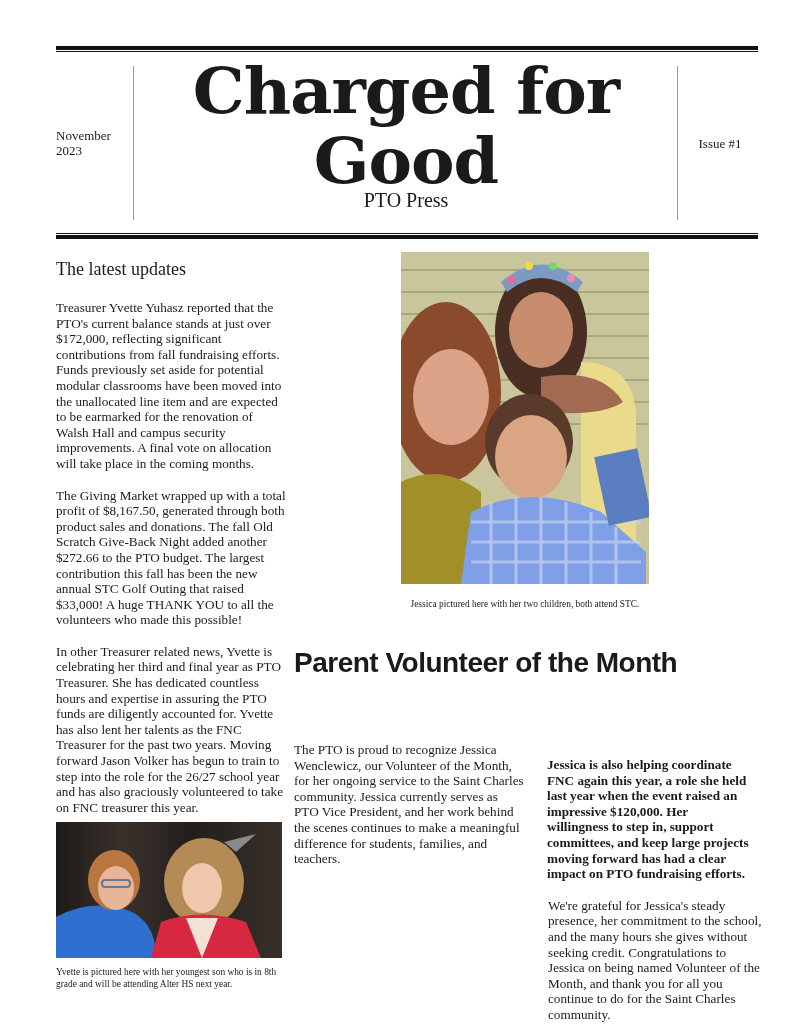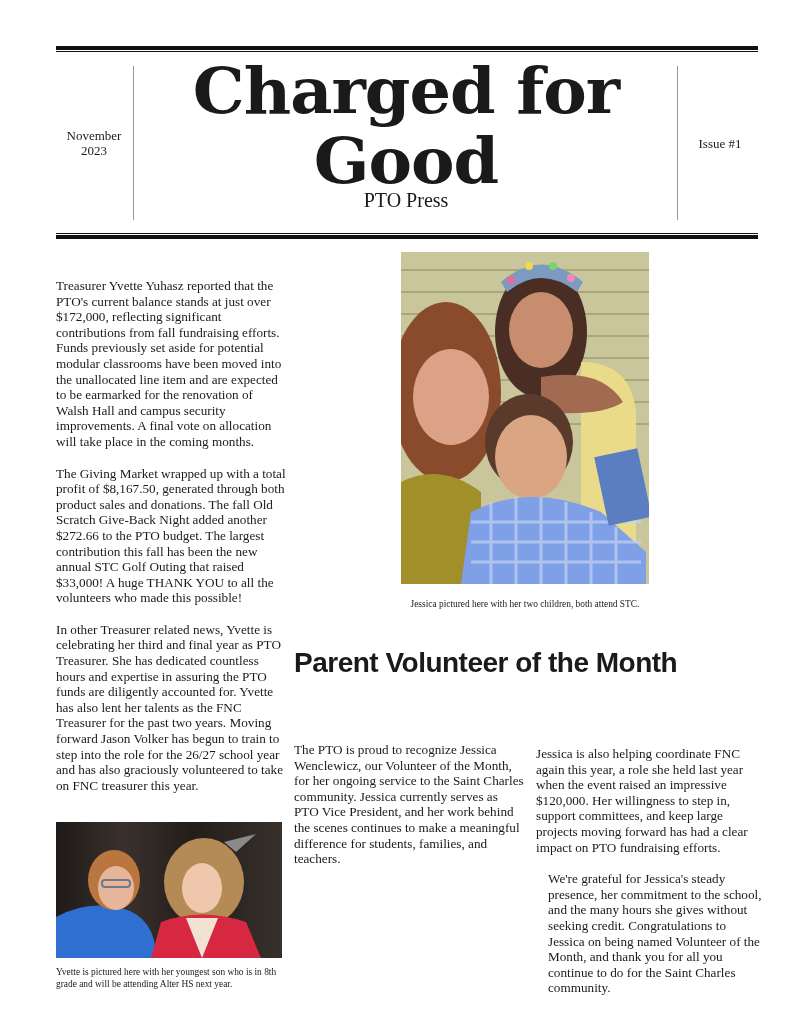--- a/index.html
+++ b/index.html
@@ -4,21 +4,21 @@
 <style>
   html, body { margin:0; padding:0; background:#ffffff; }
   body { width:812px; height:1024px; position:relative; overflow:hidden;
          font-family:"Liberation Serif","DejaVu Serif",serif; color:#1a1a1a; }
   .abs { position:absolute; }
   .rule-top { left:56px; top:46px; width:702px; height:4px; background:#111; }
   .rule-top2 { left:56px; top:51px; width:702px; height:1px; background:#111; }
   .rule-bot { left:56px; top:233px; width:702px; height:1px; background:#111; }
   .rule-bot2 { left:56px; top:235px; width:702px; height:4px; background:#111; }
   .vline { width:1px; background:#9a9a9a; top:66px; height:154px; }
-  .date { left:56px; top:128px; width:76px; text-align:center; font-size:13px; line-height:15px; }
+  .date { left:56px; top:128px; width:76px; text-align:left; font-size:13px; line-height:15px; }
   .issue { left:680px; top:136px; width:80px; text-align:center; font-size:13px; }
   .title { left:140px; top:56px; width:532px; text-align:center;
            font-family:"DejaVu Serif","Liberation Serif",serif; font-weight:900;
            font-size:64px; line-height:70px; letter-spacing:-1px; transform:scaleX(1.02); }
   .subtitle { left:140px; top:189px; width:532px; text-align:center; font-size:20px; }
   .h-section { font-family:"DejaVu Serif",serif; font-weight:bold; font-size:18px; }
   .sub-section { font-size:18px; }
   .body-text { font-size:13.2px; line-height:15.6px; }
   .caption { font-size:9.4px; line-height:12px; }
   .big-h { font-family:Liberation Sans, sans-serif; font-weight:bold; font-size:28px; line-height:29px; letter-spacing:-0.5px; }
@@ -45,20 +45,21 @@
 </div>
 <div class="abs subtitle">PTO Press</div>
 
 <div class="abs vline" style="left:677px;"></div>
 <div class="abs issue">Issue #1</div>
 
 <div class="abs rule-bot"></div>
 <div class="abs rule-bot2"></div>
 
 <div class="abs" style="left:56px; top:258px; width:232px;">
+  <div class="sub-section" style="margin-top:1px;">The latest updates</div>
   <p class="body-text" style="margin:20px 0 0 0;">Treasurer Yvette Yuhasz reported that the PTO's current balance stands at just over $172,000, reflecting significant contributions from fall fundraising efforts. Funds previously set aside for potential modular classrooms have been moved into the unallocated line item and are expected to be earmarked for the renovation of Walsh Hall and campus security improvements. A final vote on allocation will take place in the coming months.</p>
   <p class="body-text" style="margin:16px 0 0 0;">The Giving Market wrapped up with a total profit of $8,167.50, generated through both product sales and donations. The fall Old Scratch Give-Back Night added another $272.66 to the PTO budget.  The largest contribution this fall has been the new annual STC Golf Outing that raised $33,000!  A huge THANK YOU to all the volunteers who made this possible!</p>
   <p class="body-text" style="margin:16px 0 0 0;">In other Treasurer related news, Yvette is celebrating her third and final year as PTO Treasurer.  She has dedicated countless hours and expertise in assuring the PTO funds are diligently accounted for.  Yvette has also lent her talents as the FNC Treasurer for the past two years.  Moving forward Jason Volker has begun to train to step into the role for the 26/27 school year and has also graciously volunteered to take on FNC treasurer this year.</p>
 </div>
 
 <div class="abs photo2">
   <svg width="226" height="136" viewBox="0 0 226 136">
     <rect width="226" height="136" fill="#2a2421"></rect>
     <rect x="0" y="0" width="226" height="136" fill="url(#curtain)"></rect>
     <defs>
@@ -131,15 +132,15 @@
 </div>
 <div class="abs caption" style="left:401px; top:598px; width:248px; text-align:center;">Jessica pictured here with her two children, both attend STC.</div>
 
 <div class="abs big-h" style="left:294px; top:648px; width:400px;">Parent Volunteer of the Month</div>
 
 <div class="abs" style="left:294px; top:742px; width:230px;">
   <p class="body-text" style="margin:0;">The PTO is proud to recognize Jessica Wenclewicz, our Volunteer of the Month, for her ongoing service to the Saint Charles community. Jessica currently serves as PTO Vice President, and her work behind the scenes continues to make a meaningful difference for students, families, and teachers.</p>
 </div>
 
 <div class="abs" style="left:532px; top:742px; width:232px;">
-  <p class="body-text" style="margin:4px;">Jessica is also helping coordinate FNC again this year, a role she held last year when the event raised an impressive $120,000. Her willingness to step in, support committees, and keep large projects moving forward has had a clear impact on PTO fundraising efforts.</p>
+  <p class="body-text" style="margin:15px;font-weight:bold;">Jessica is also helping coordinate FNC again this year, a role she held last year when the event raised an impressive $120,000. Her willingness to step in, support committees, and keep large projects moving forward has had a clear impact on PTO fundraising efforts.</p>
   <p class="body-text" style="margin:16px 0 0 16px;">We're grateful for Jessica's steady presence, her commitment to the school, and the many hours she gives without seeking credit. Congratulations to Jessica on being named Volunteer of the Month, and thank you for all you continue to do for the Saint Charles community.</p>
 </div>
 
 </body></html>

